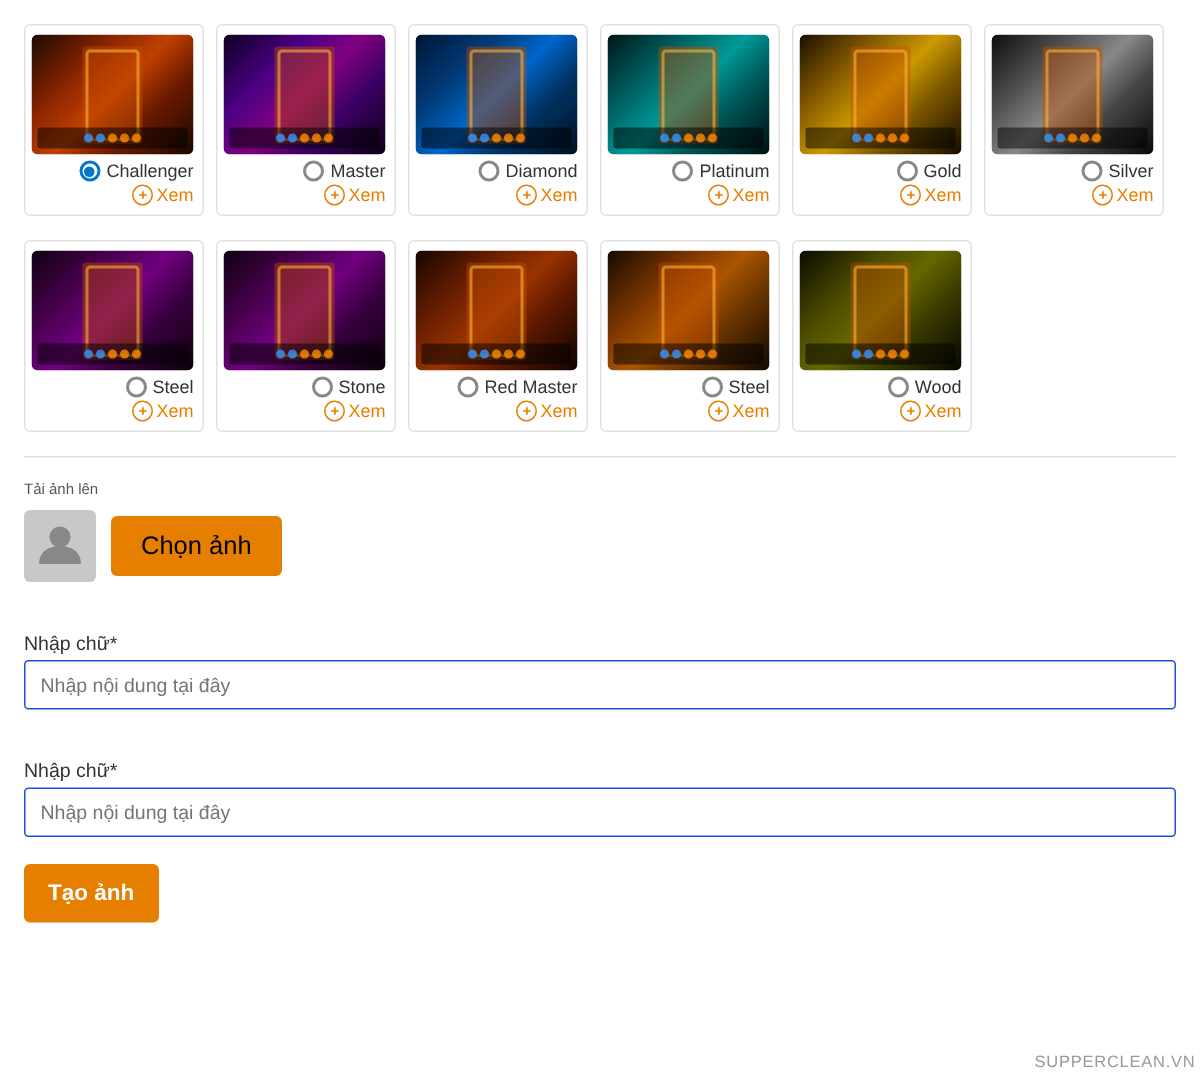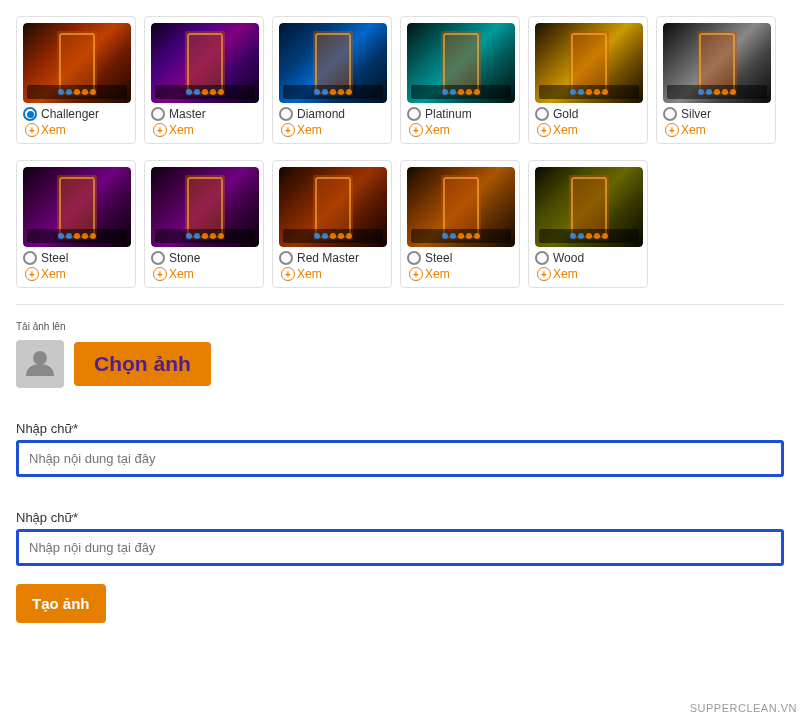--- a/index.html
+++ b/index.html
@@ -20,21 +20,21 @@
     
     .card-row {
       display: flex;
       flex-wrap: wrap;
       gap: 8px;
       margin-bottom: 16px;
     }
     .card-item {
       display: flex;
       flex-direction: column;
-      align-items: flex-start;
+      align-items: flex-end;
       background: #fff;
       border: 1px solid #e0e0e0;
       border-radius: 4px;
       padding: 6px;
       width: 120px;
     }
     .card-image {
       width: 108px;
       height: 80px;
       border-radius: 4px;
@@ -185,43 +185,43 @@
       display: flex;
       align-items: center;
       justify-content: center;
     }
     .avatar-icon {
       width: 32px;
       height: 32px;
     }
     .choose-btn {
       background: #e67e00;
-      color: #4c1d95;
+      color: #000000;
       border: none;
       border-radius: 4px;
       padding: 10px 20px;
-      font-size: 21px;
-      font-weight: bold;
+      font-size: 17px;
+      font-weight: normal;
       cursor: pointer;
     }
 
     
     .form-group {
       margin-bottom: 14px;
     }
     .form-label {
       font-size: 13px;
       color: #333;
       margin-bottom: 4px;
       display: block;
       margin-top: 33px;
     }
     .form-input {
       width: 100%;
-      border: 3px solid #1d4ed8;
+      border: 1px solid #1d4ed8;
       border-radius: 3px;
       padding: 8px 10px;
       font-size: 13px;
       color: #999;
       outline: none;
     }
 
     
     .submit-btn {
       background: #e67e00;

